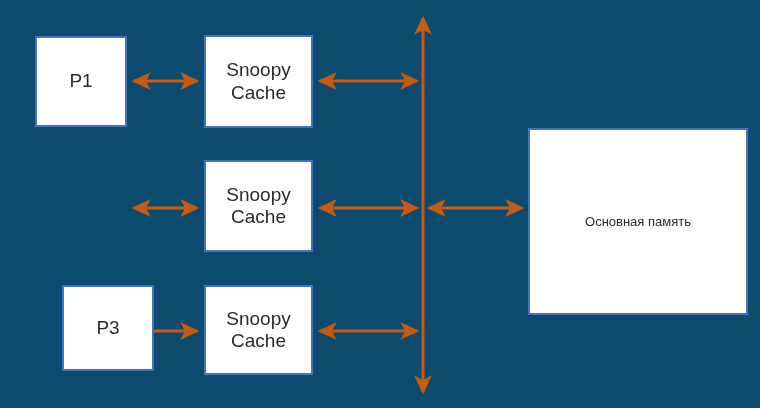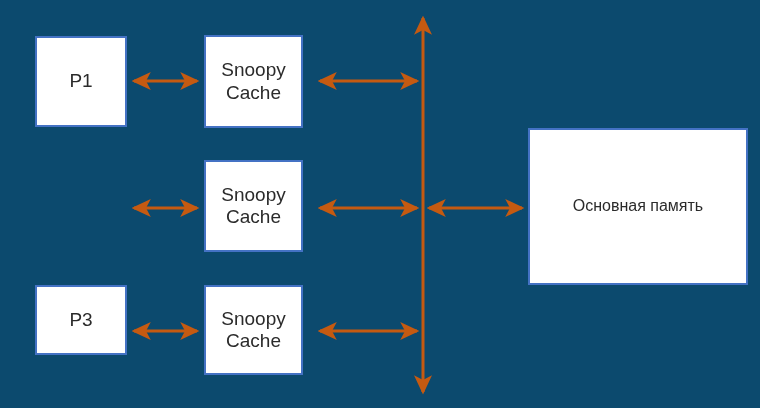--- a/index.html
+++ b/index.html
@@ -43,39 +43,39 @@
     white-space: pre-line;
   }
   .proc {
     left: 35px;
     width: 92px;
     height: 91px;
     font-size: 19px;
   }
   .proc-1 { top: 36px; }
   .proc-2 { top: 160px; height: 92px; }
-  .proc-3 { top: 285px; height: 70px; }
+  .proc-3 { top: 285px; height: 86px; margin-left: 27px; }
 
   .cache {
     left: 204px;
-    width: 99px;
+    width: 109px;
     height: 93px;
     font-size: 19px;
     justify-content: center;
   }
   .cache-1 { top: 35px; }
   .cache-2 { top: 160px; height: 92px; }
   .cache-3 { top: 285px; height: 90px; }
 
   .memory {
     left: 528px;
     top: 128px;
     width: 220px;
-    height: 157px;
-    font-size: 16px;
+    height: 187px;
+    font-size: 13px;
   }
 </style>
 </head>
 <body>
 
 <div id="canvas">
 
   <svg class="layer" viewBox="0 0 760 408" preserveAspectRatio="none">
     <defs>
       <marker id="ah-end" markerWidth="7" markerHeight="7" refX="5.6" refY="3.5" orient="auto" markerUnits="strokeWidth">

